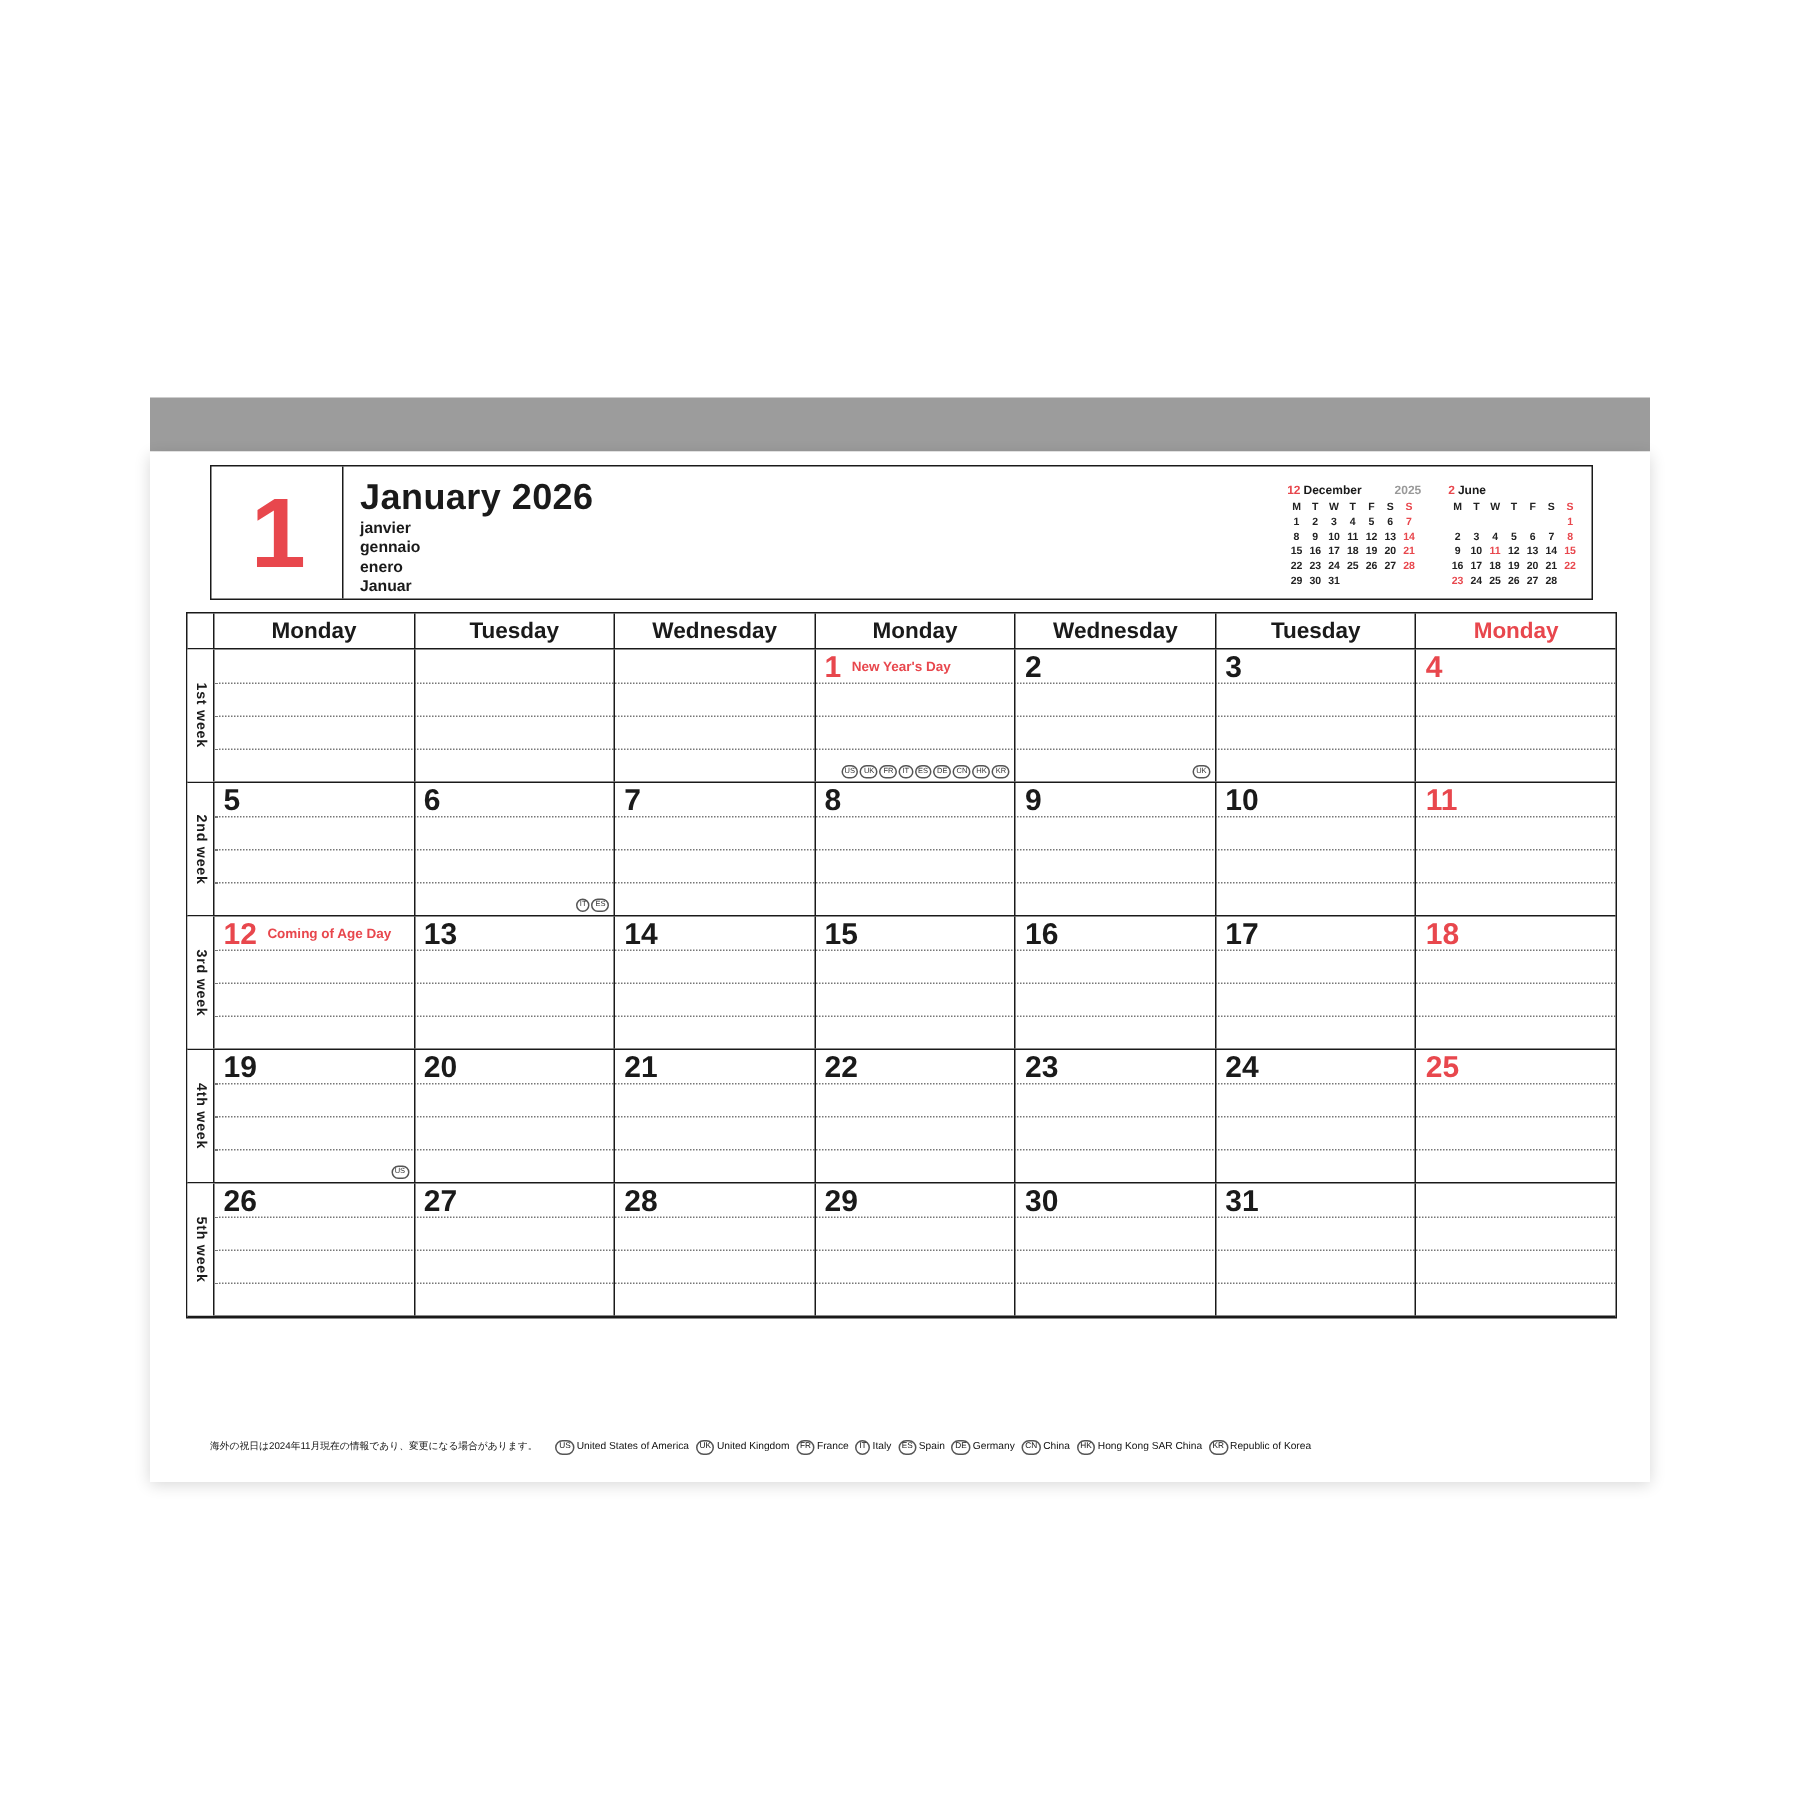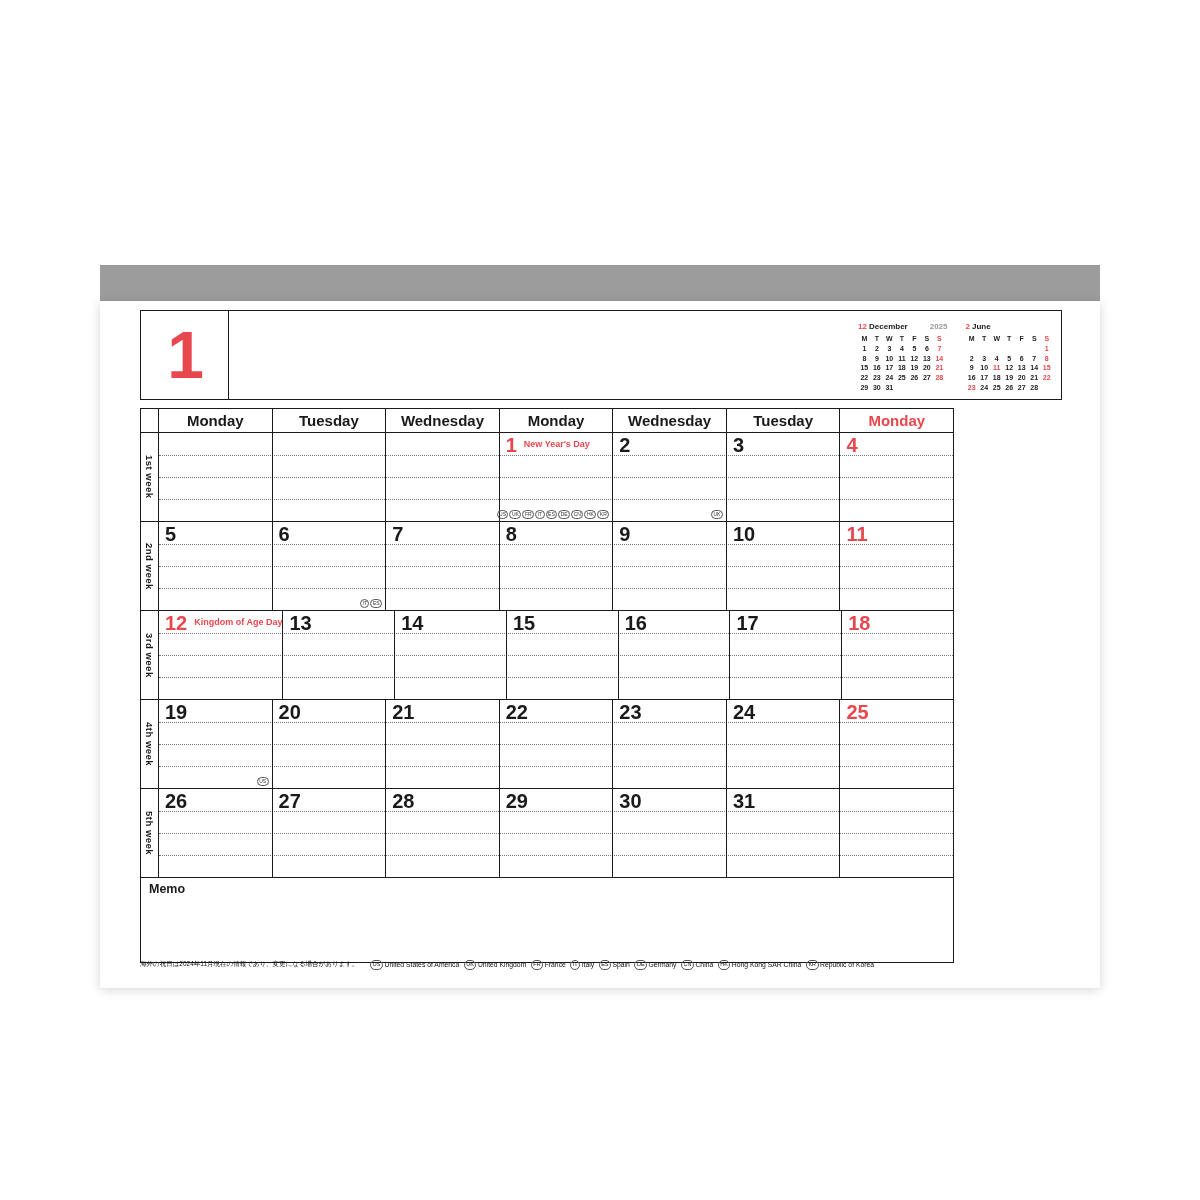--- a/index.html
+++ b/index.html
@@ -26,21 +26,21 @@
   .month-title{font-size:24px;font-weight:bold;letter-spacing:0.3px;}
   .translation{font-size:10.5px;font-weight:bold;line-height:13px;}
   .mini-cals{position:absolute;right:8px;top:11px;display:flex;gap:18px;}
   .mc-title{font-size:8px;font-weight:bold;height:12px;white-space:nowrap;}
   .mc-num{color:var(--red);margin-right:2px;}
   .mc-year{color:#999;margin-left:2px;padding-left:20px;}
   .mc-grid{display:grid;grid-template-columns:repeat(7,12.5px);}
   .mc-cell{font-size:7px;font-weight:bold;height:9.8px;line-height:9.8px;text-align:center;color:#222;}
   .mc-cell.red{color:var(--red);}
   
-  .grid{position:absolute;left:40px;top:107px;width:814px;border:1.5px solid var(--line);
+  .grid{position:absolute;left:24px;top:107px;width:954px;border:1.5px solid var(--line);
     box-sizing:border-box;background:#fff;}
   .dh-row{display:flex;height:23px;border-bottom:1.2px solid var(--line);}
   .week-spacer{width:18px;border-right:1px solid var(--line);box-sizing:border-box;}
   .dh-cell{flex:1;border-right:1px solid var(--line);box-sizing:border-box;text-align:center;
     line-height:23px;font-size:15px;font-weight:bold;}
   .dh-cell:last-child{border-right:none;}
   .dh-cell.red{color:var(--red);}
   .week-row{display:flex;height:88px;border-bottom:1.2px solid var(--line);position:relative;}
   .dash{position:absolute;left:18px;right:0;border-top:1px dotted #777;z-index:0;}
   .week-label{width:18px;border-right:1px solid var(--line);box-sizing:border-box;
@@ -69,20 +69,27 @@
 </head>
 <body>
 
 <div class="binder"></div>
 
 <div class="sheet">
 
   <div class="header-box">
     <div class="month-number-cell">
       <span class="month-number">1</span>
+    </div>
+    <div class="title-block">
+      <div class="month-title">January 2026</div>
+      <div class="translation">janvier</div>
+      <div class="translation">gennaio</div>
+      <div class="translation">enero</div>
+      <div class="translation">Januar</div>
     </div>
     <div class="mini-cals">
       <div class="mini-cal">
           <div class="mc-title"><span class="mc-num">12</span><span class="mc-name">December</span><span class="mc-year">2025</span></div>
           <div class="mc-grid">
             <span class="mc-cell">M</span>
             <span class="mc-cell">T</span>
             <span class="mc-cell">W</span>
             <span class="mc-cell">T</span>
             <span class="mc-cell">F</span>
@@ -283,21 +290,21 @@
           </div>
         </div>
         <div class="week-row">
           <div class="dash" style="top: 22px;"></div>
           <div class="dash" style="top: 44px;"></div>
           <div class="dash" style="top: 66px;"></div>
           <div class="week-label">3rd week</div>
           <div class="day-cell">
             <div class="cell-top">
               <span class="date-num red">12</span>
-              <span class="holiday">Kingdom of Age Day</span>
+              <span class="holiday">Coming of Age Day</span>
             </div>
           </div>
           <div class="day-cell">
             <div class="cell-top">
               <span class="date-num">13</span>
             </div>
           </div>
           <div class="day-cell">
             <div class="cell-top">
               <span class="date-num">14</span>
@@ -401,23 +408,20 @@
           <div class="day-cell">
             <div class="cell-top">
               <span class="date-num">31</span>
             </div>
           </div>
           <div class="day-cell">
             <div class="cell-top"></div>
           </div>
         </div>
       </div>
-    <div class="memo">
-      <div class="memo-label">Memo</div>
-    </div>
   </div>
 
   <div class="footer">
     <span class="footer-note">海外の祝日は2024年11月現在の情報であり、変更になる場合があります。</span>
     <span class="legend" id="legend">
         <span class="legend-item">
           <span class="legend-code">US</span>
           <span class="legend-name">United States of America</span>
         </span>
         <span class="legend-item">

